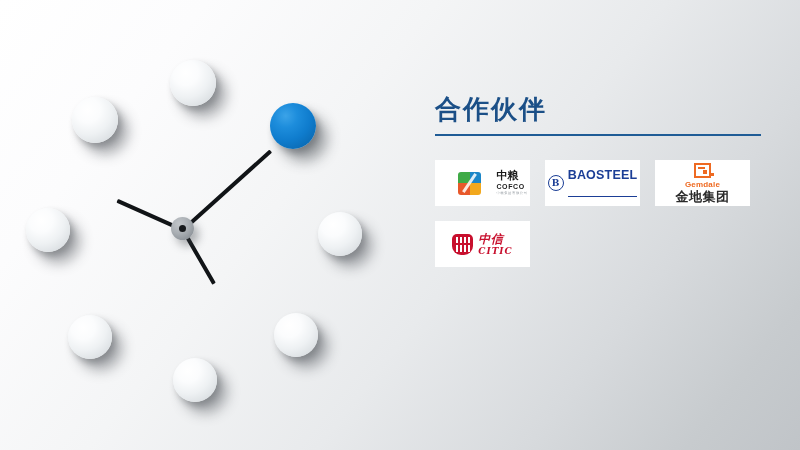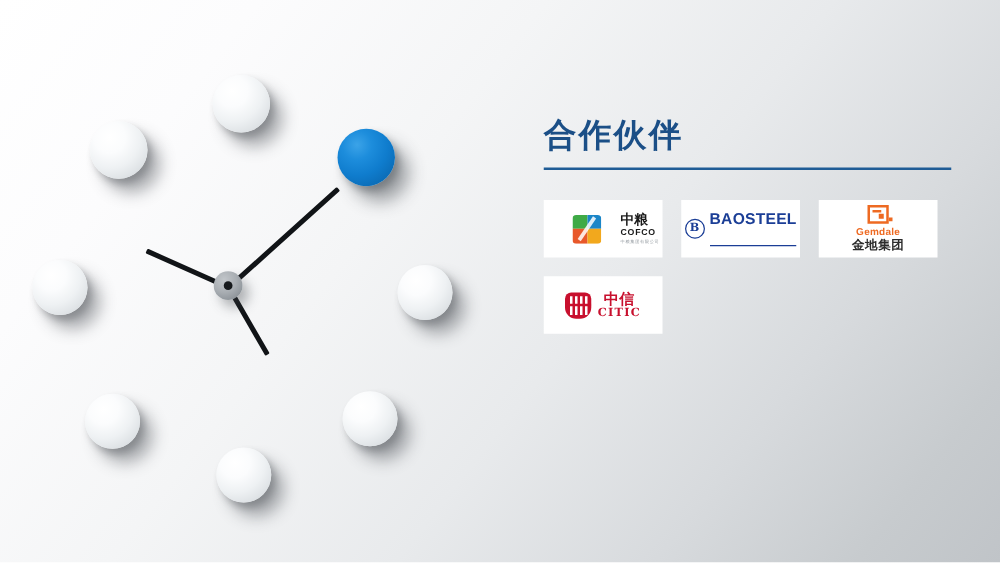--- a/index.html
+++ b/index.html
@@ -218,22 +218,22 @@
   .gemdale-mark i.blk { right: 2px; bottom: 2px; width: 4px; height: 4px; }
   .gemdale-dot {
     position: absolute; right: -5px; bottom: 0;
     width: 3px; height: 3px; background: #ee6a22;
   }
   .gemdale-en {
     font-size: 8px; font-weight: bold; color: #ee6a22;
     letter-spacing: 0.2px; margin-bottom: 2px;
   }
   .gemdale-cn {
-    font-family: Liberation Serif, serif;
-    font-size: 10px; font-weight: bold; color: #2b2b2b; letter-spacing: 0.5px;
+    font-family: Liberation Mono, monospace;
+    font-size: 13px; font-weight: bold; color: #2b2b2b; letter-spacing: 0.5px;
   }
 
   
   .citic { display: flex; align-items: center; gap: 5px; }
   .citic-mark {
     position: relative;
     width: 21px; height: 21px;
     background: #c8102e;
     border-radius: 5px 5px 9px 9px;
     overflow: hidden;
@@ -243,21 +243,21 @@
     background: #ffffff; display: block;
   }
   .citic-mark i.s1 { left: 4px; }
   .citic-mark i.s2 { left: 8px; }
   .citic-mark i.s3 { left: 12px; }
   .citic-mark i.s4 { left: 16px; }
   .citic-mark b.band {
     position: absolute; left: 0; top: 9px;
     width: 100%; height: 2px; background: #c8102e; display: block;
   }
-  .citic-text { line-height: 1; text-align: center; }
+  .citic-text { line-height: 1; text-align: left; font-style: italic; }
   .citic-cn {
     font-family: "DejaVu Sans", sans-serif;
     font-size: 12px; font-weight: bold; color: #c8102e; letter-spacing: 0.5px;
   }
   .citic-en {
     font-family: "DejaVu Serif", serif;
     font-size: 9px; font-weight: bold; color: #c8102e;
     letter-spacing: 1px; margin-top: 2px;
   }
 </style>

